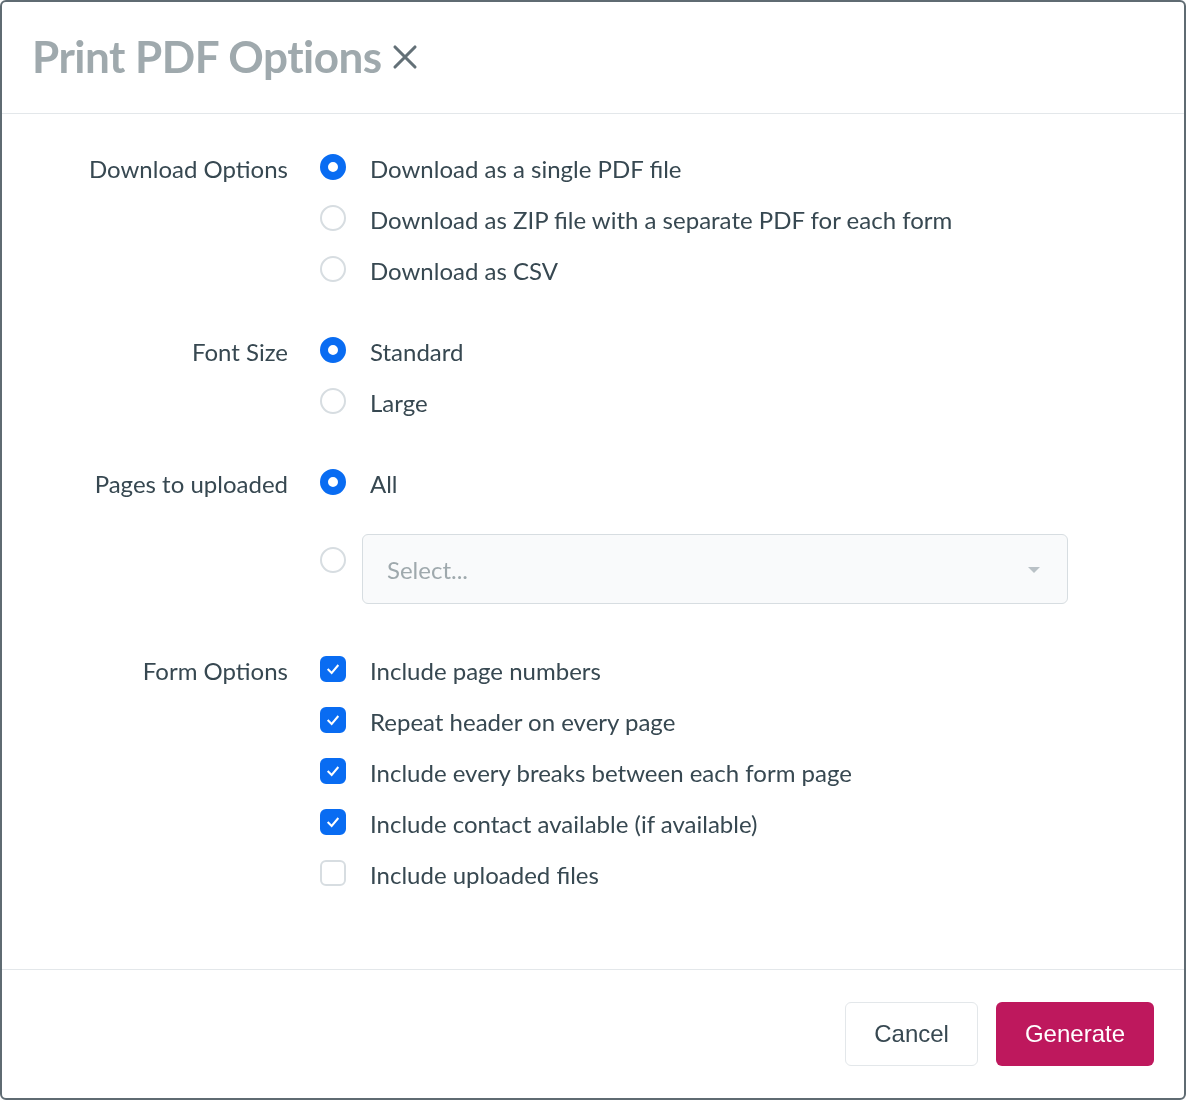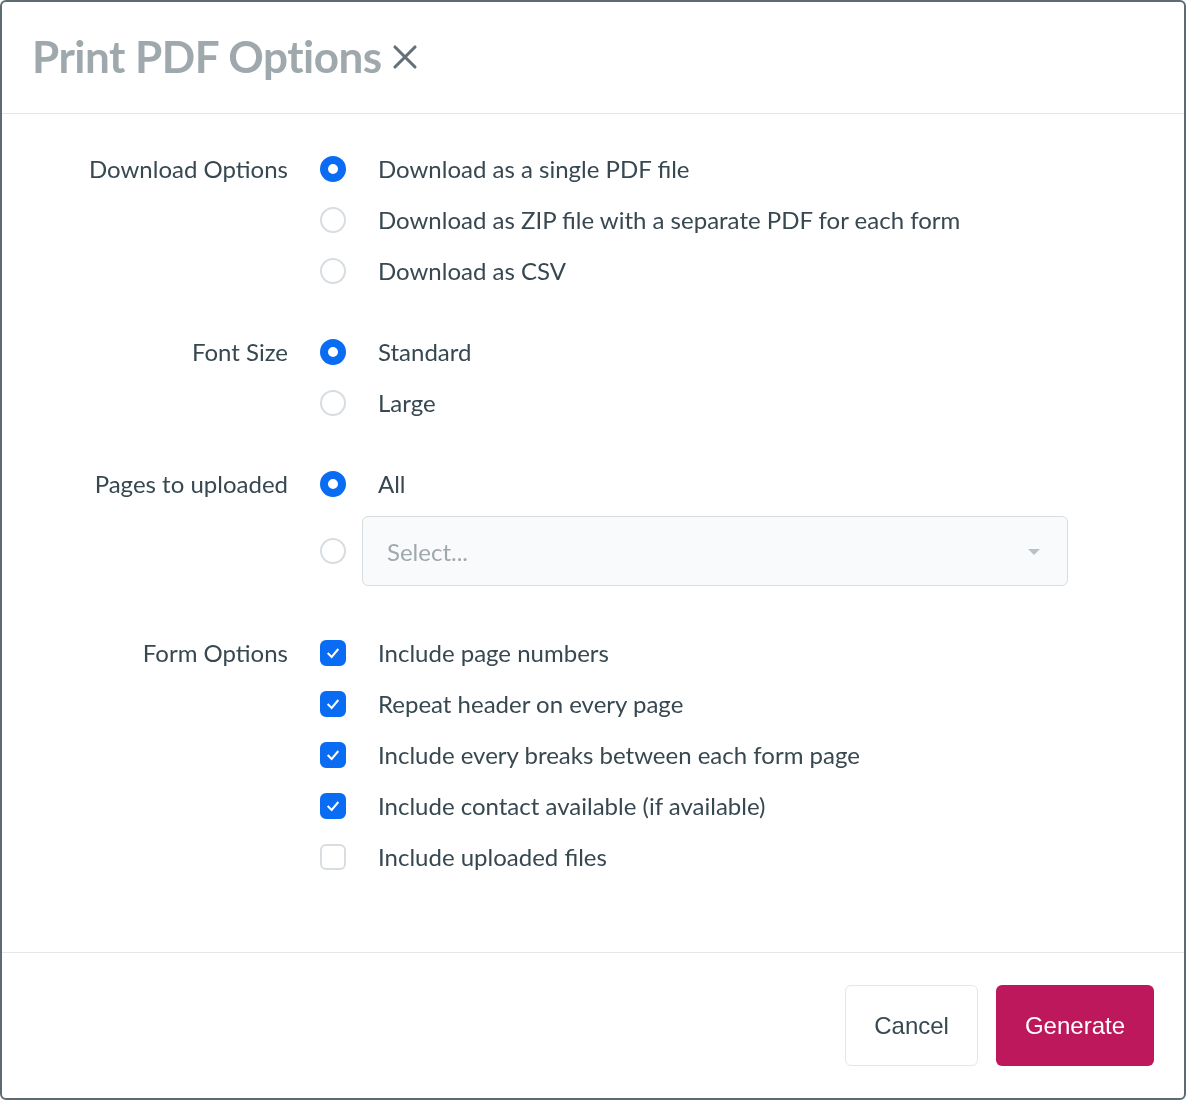--- a/index.html
+++ b/index.html
@@ -62,22 +62,21 @@
     color: #374851;
   }
   .options {
     flex: 1;
     display: flex;
     flex-direction: column;
     gap: 22px;
   }
   .opt-row {
     display: flex;
-    align-items: center;
-    gap: 32px;
+    gap: 24px;
   }
   .opt-row label {
     font-size: 24px;
     color: #374851;
     cursor: pointer;
   }
 
   
   .radio {
     width: 26px; height: 26px;
@@ -119,34 +118,35 @@
     max-width: 706px;
     height: 70px;
     border: 1px solid #d7dde1;
     border-radius: 6px;
     background: #f9fafb;
     display: flex;
     align-items: center;
     justify-content: space-between;
     padding: 0 24px;
     cursor: pointer;
+    margin-top: 18px;
   }
   .select-placeholder { color: #9fa9ad; font-size: 24px; }
   .select-chevron svg { width: 18px; height: 18px; fill: #b9c1c6; }
 
   
   .modal-footer {
     border-top: 1px solid #e3e7ea;
     padding: 32px 30px;
     display: flex;
     justify-content: flex-end;
     gap: 18px;
   }
   .btn {
-    height: 81px;
+    height: 64px;
     padding: 0 28px;
     font-size: 24px;
     border-radius: 6px;
     cursor: pointer;
     display: flex;
     align-items: center;
     border: 1px solid transparent;
   }
   .btn-secondary {
     background: #fff;

